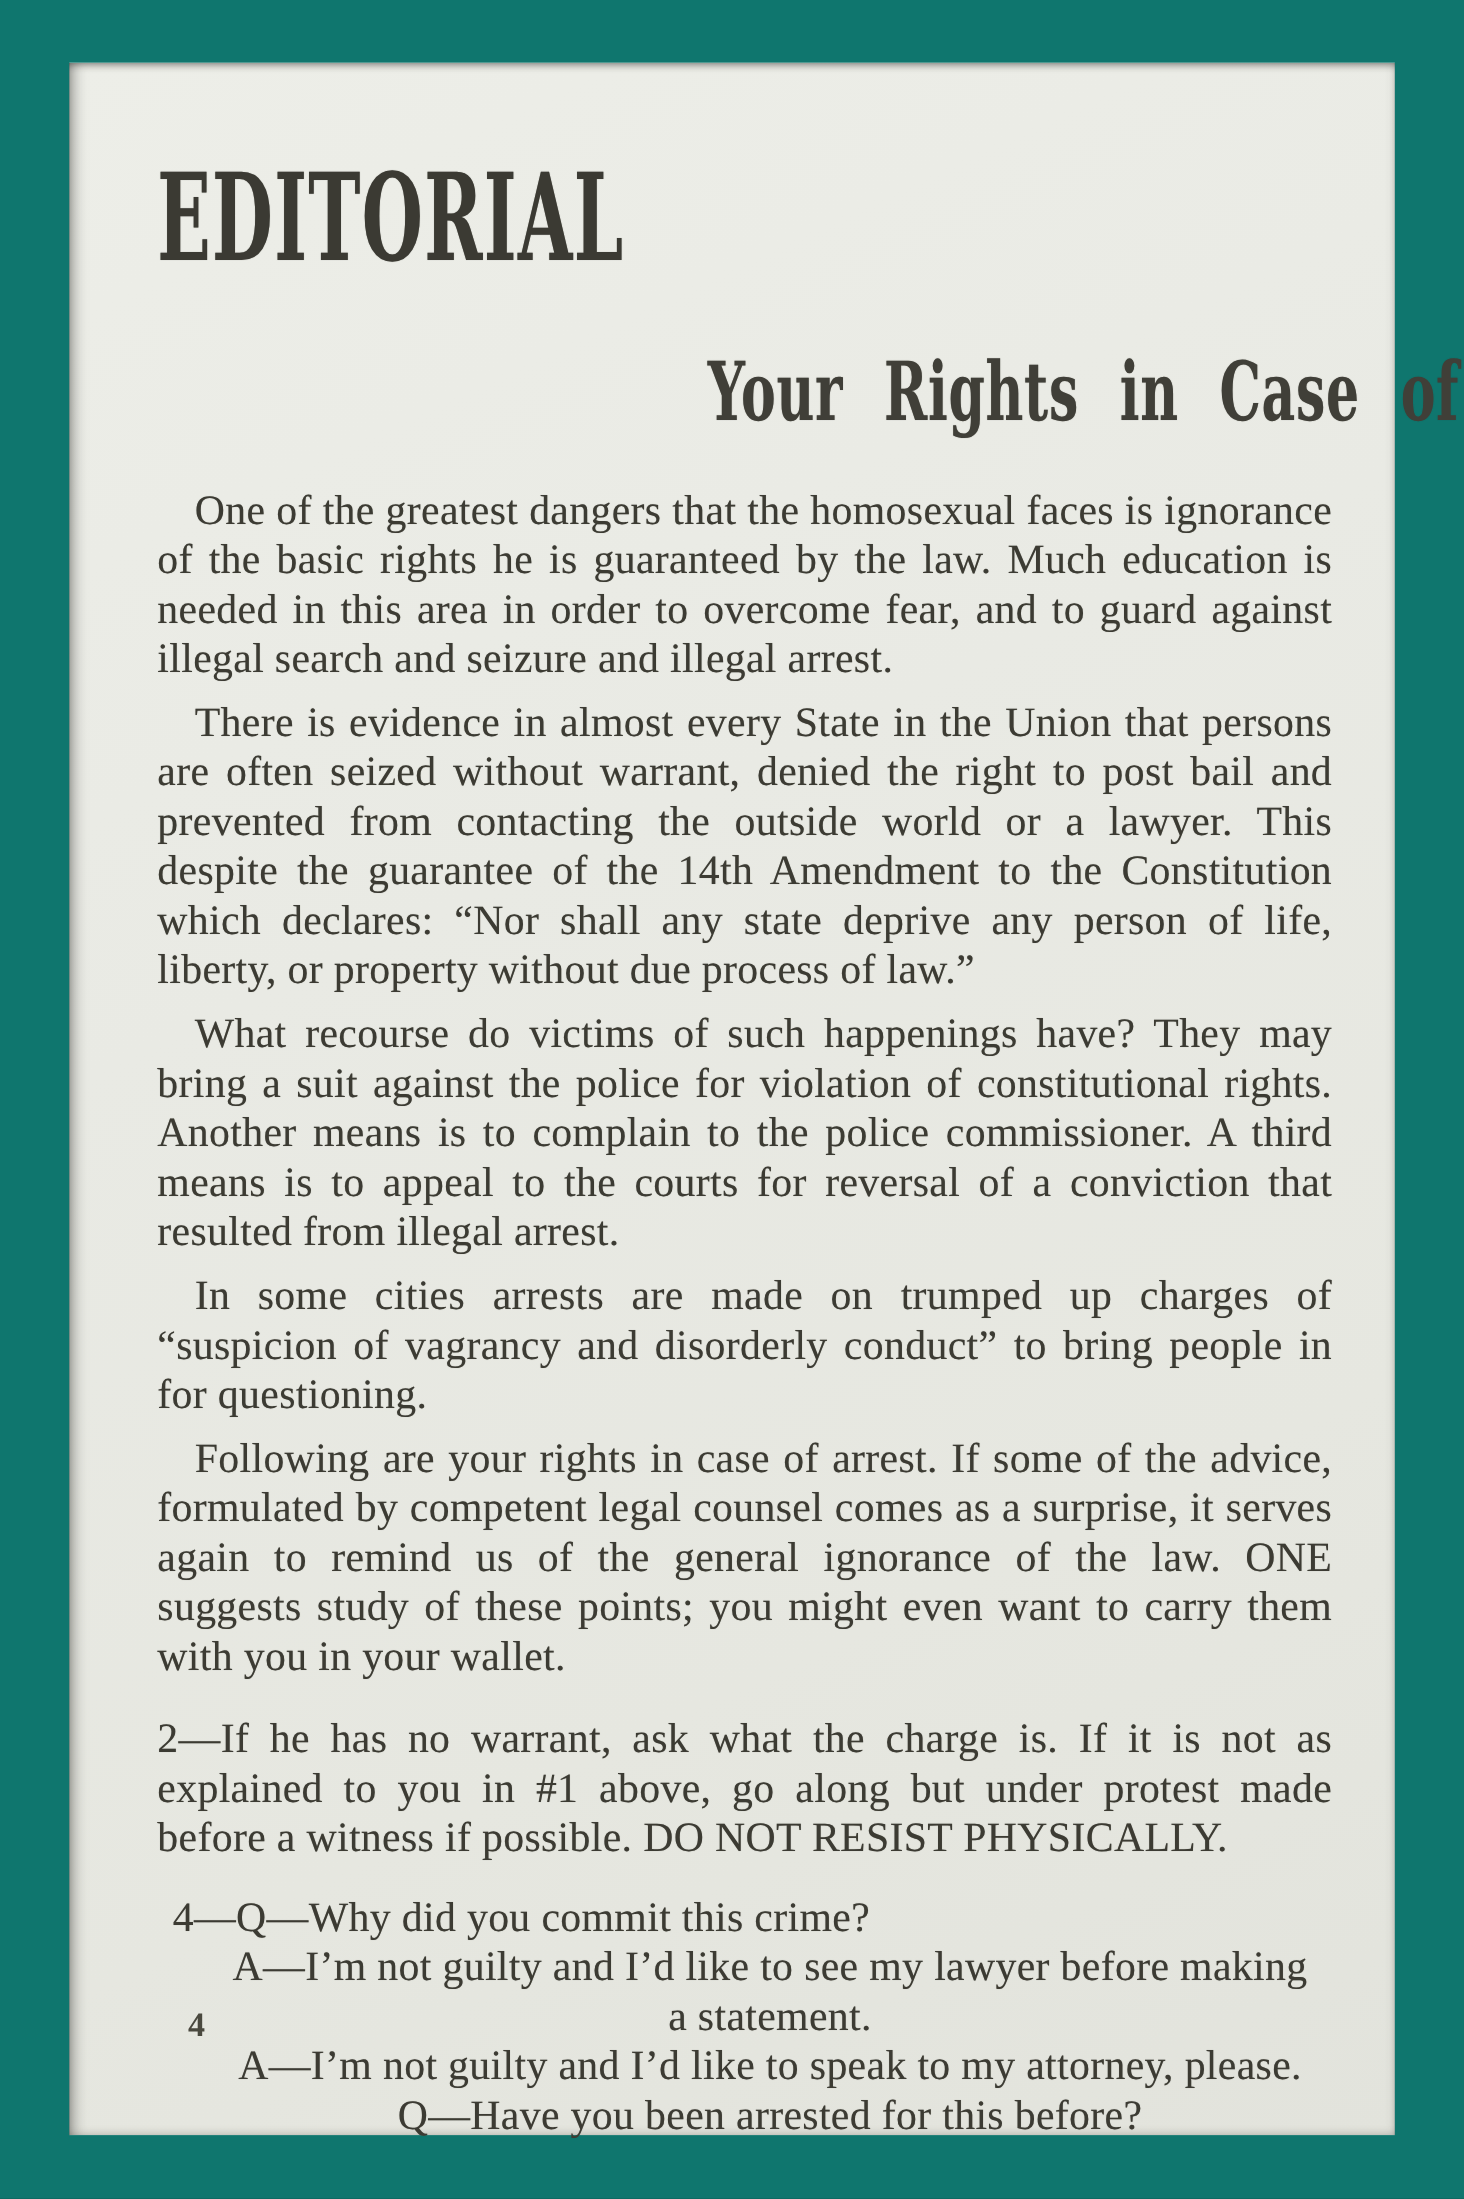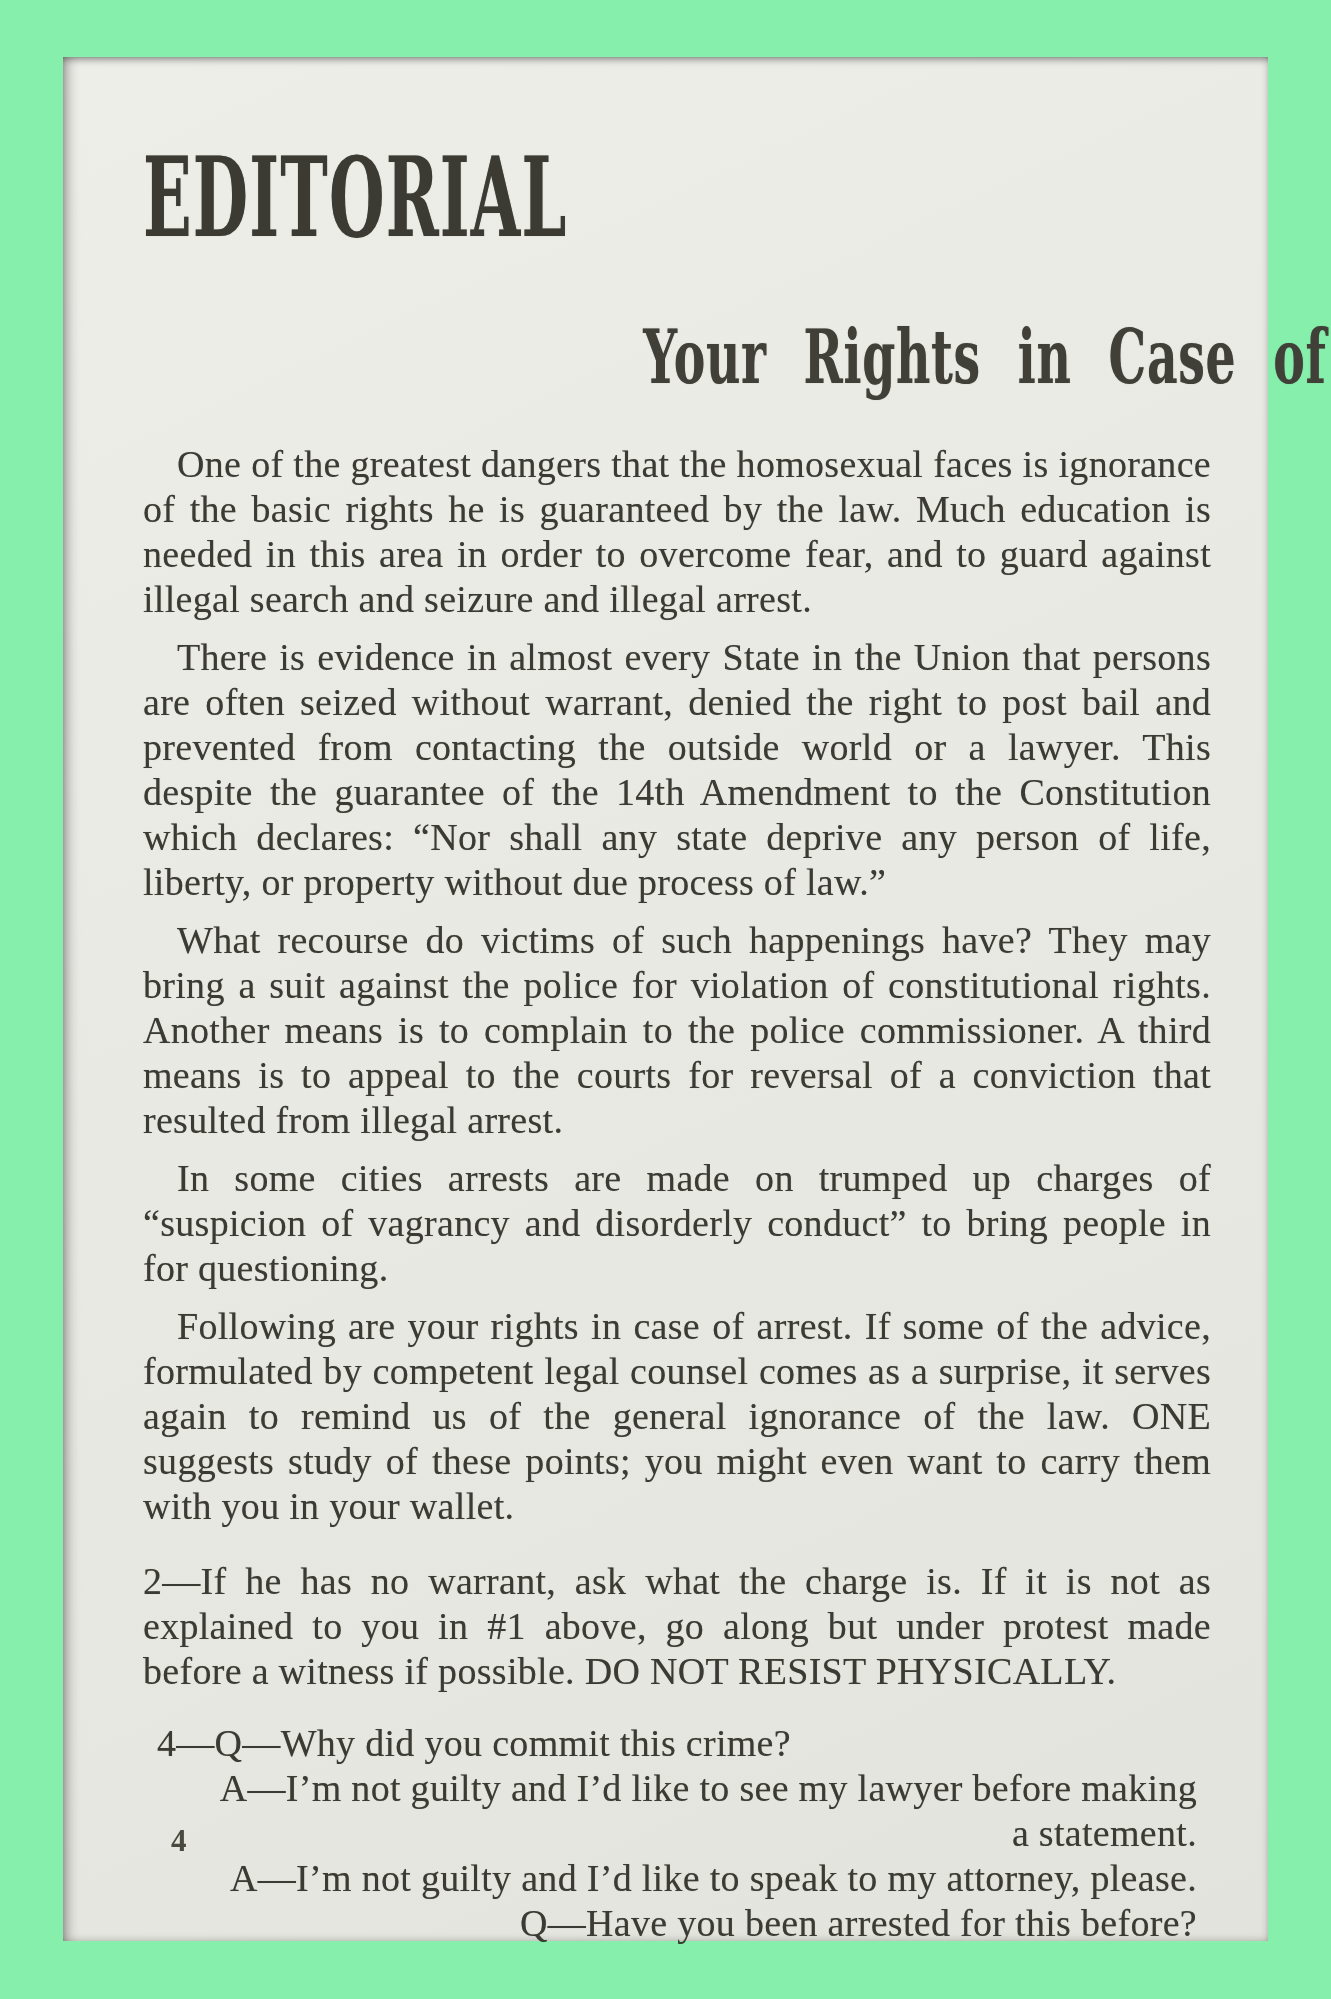--- a/index.html
+++ b/index.html
@@ -10,21 +10,21 @@
   body {
     width: 1331px;
     height: 1999px;
     position: relative;
     overflow: hidden;
     font-family: "Liberation Serif", serif;
   }
   .backdrop {
     position: absolute;
     inset: 0;
-    background: #86efac;
+    background: #0f766e;
   }
   .paper {
     position: absolute;
     left: 63px;
     top: 57px;
     width: 1205px;
     height: 1884px;
     background: linear-gradient(155deg, #edeee8 0%, #e9eae4 38%, #e6e7e0 72%, #e2e3dc 100%);
     box-shadow:
       inset 10px 0 14px -8px rgba(40, 40, 36, 0.55),
@@ -95,21 +95,21 @@
     margin: 14px;
   }
   .qa-block .lead {
     margin: 0;
   }
   .qa-lines {
     padding-left: 46px;
   }
   .qa-lines p {
     margin: 0;
-    text-align: right;
+    text-align: center;
   }
   .page-number {
     position: absolute;
     left: 108px;
     top: 1766px;
     font-size: 31px;
     font-weight: bold;
     color: #4a493f;
   }
 </style>

